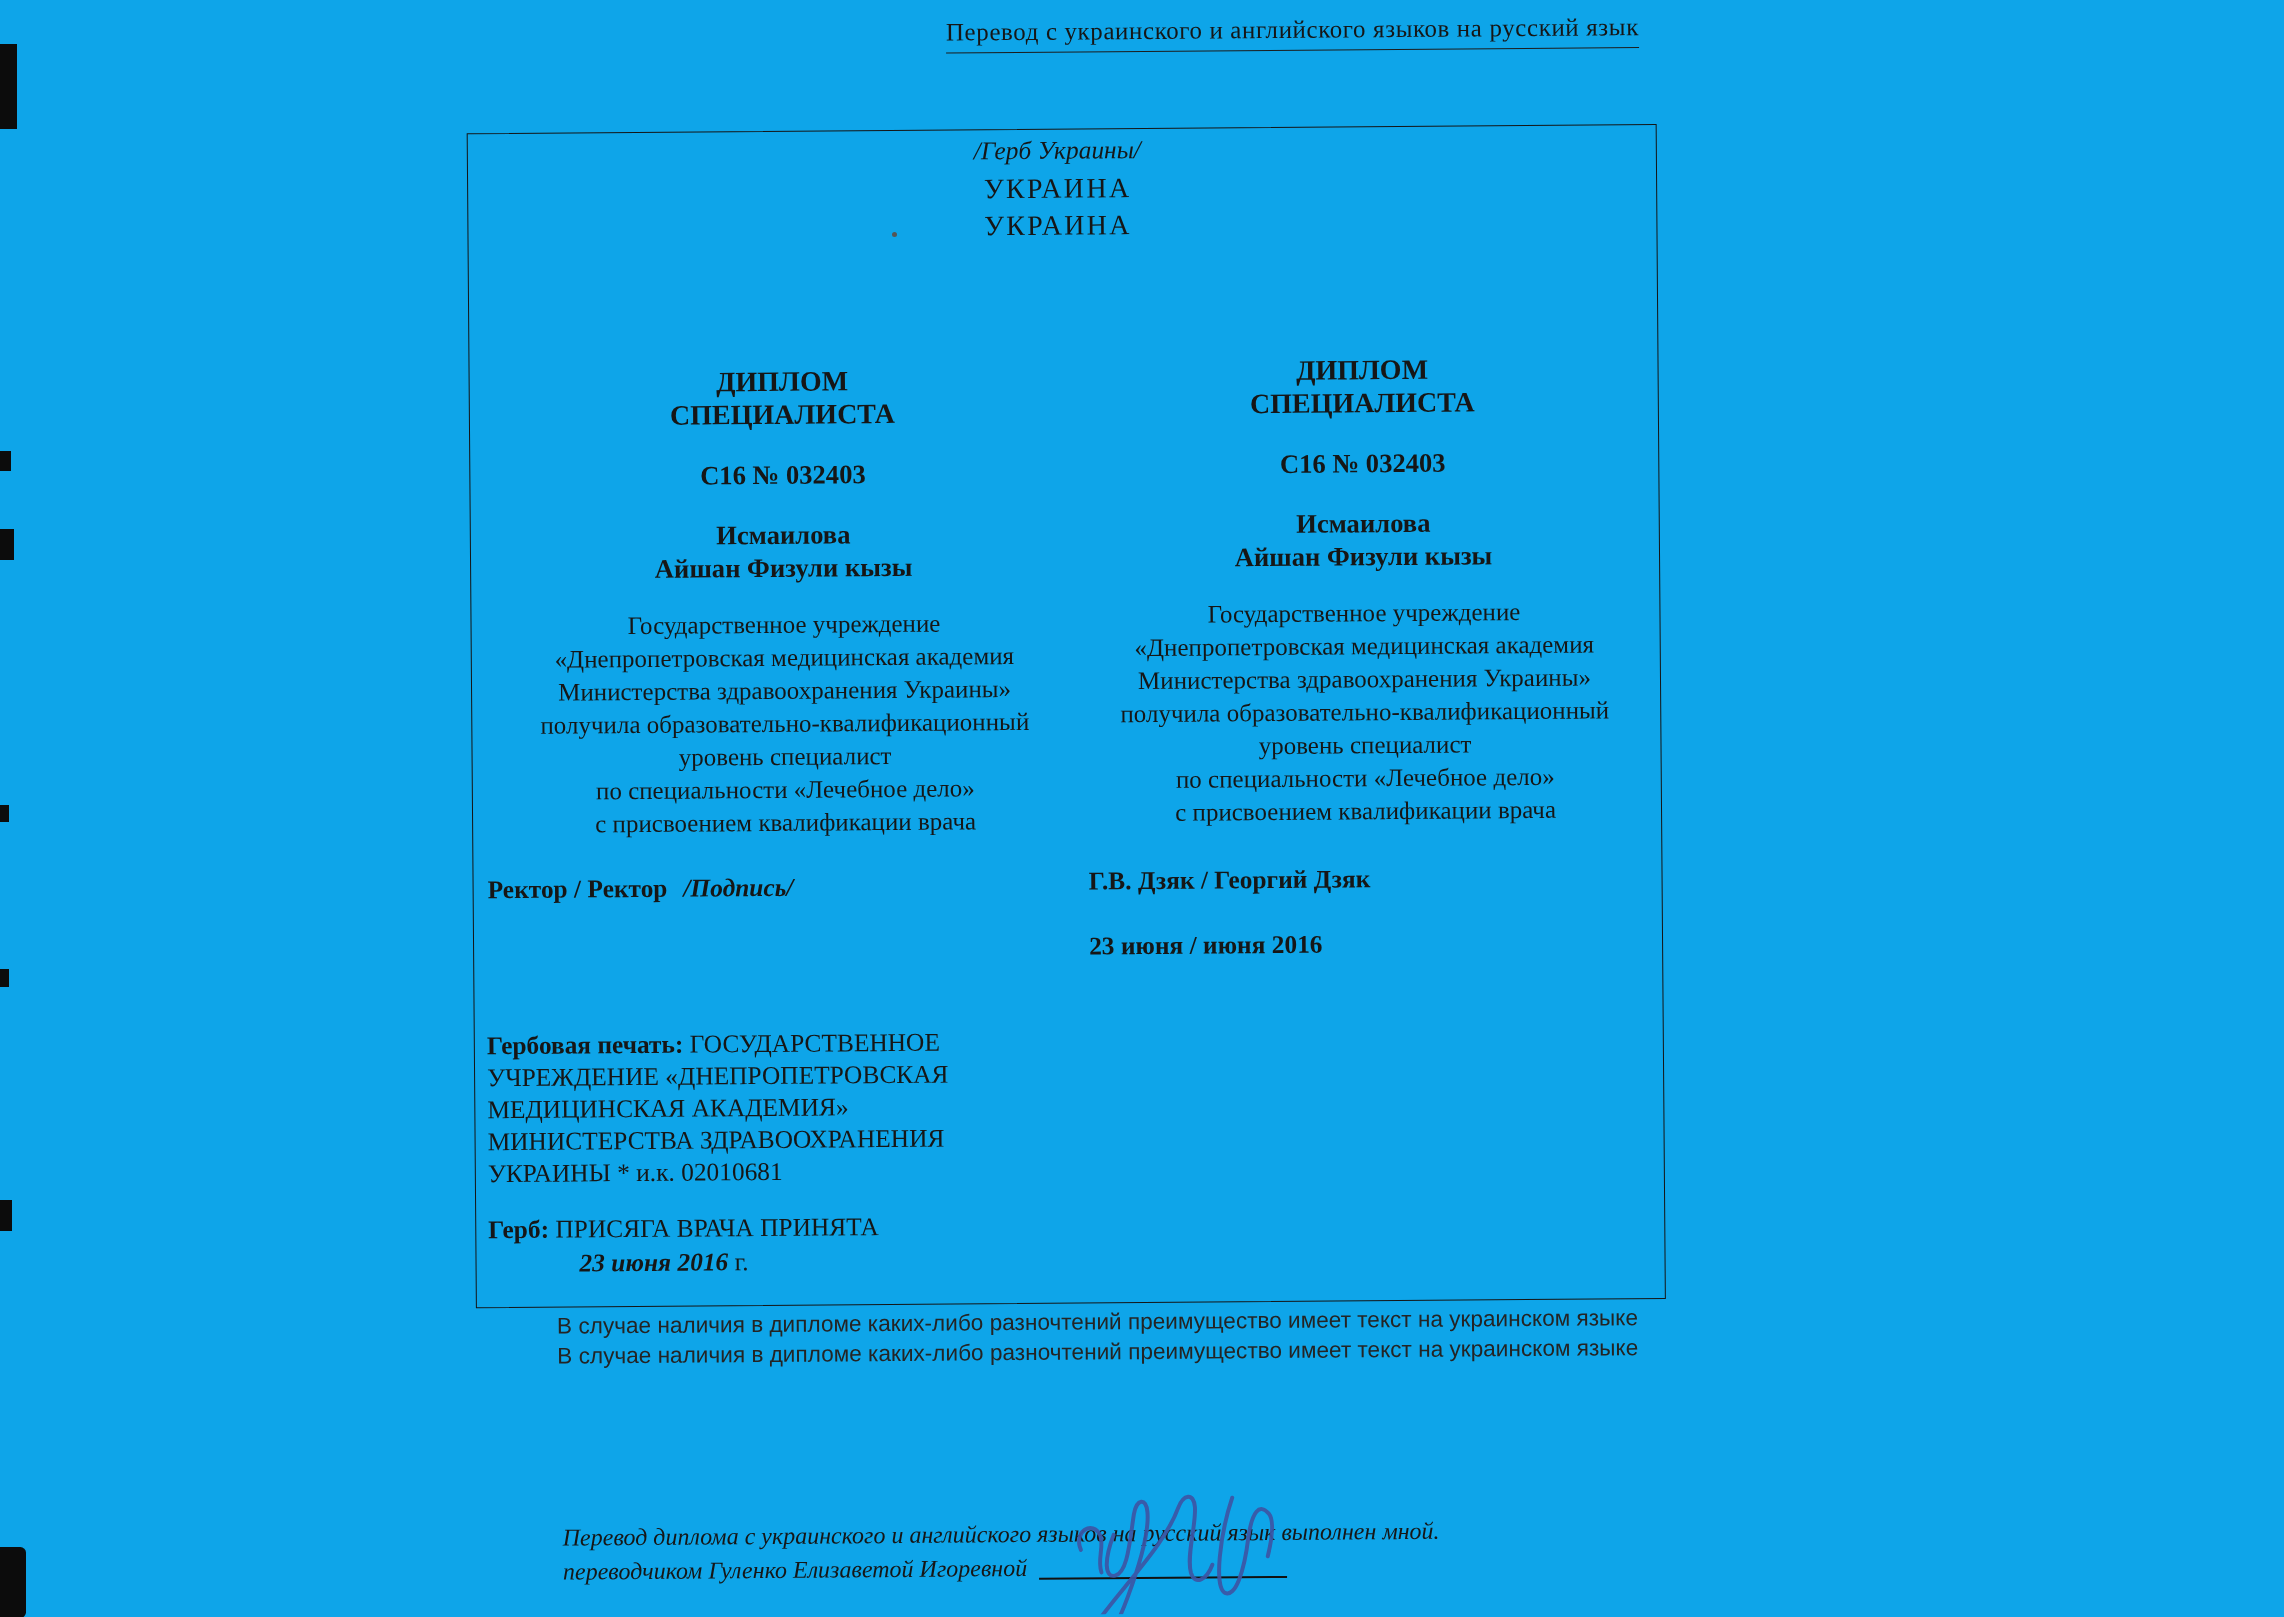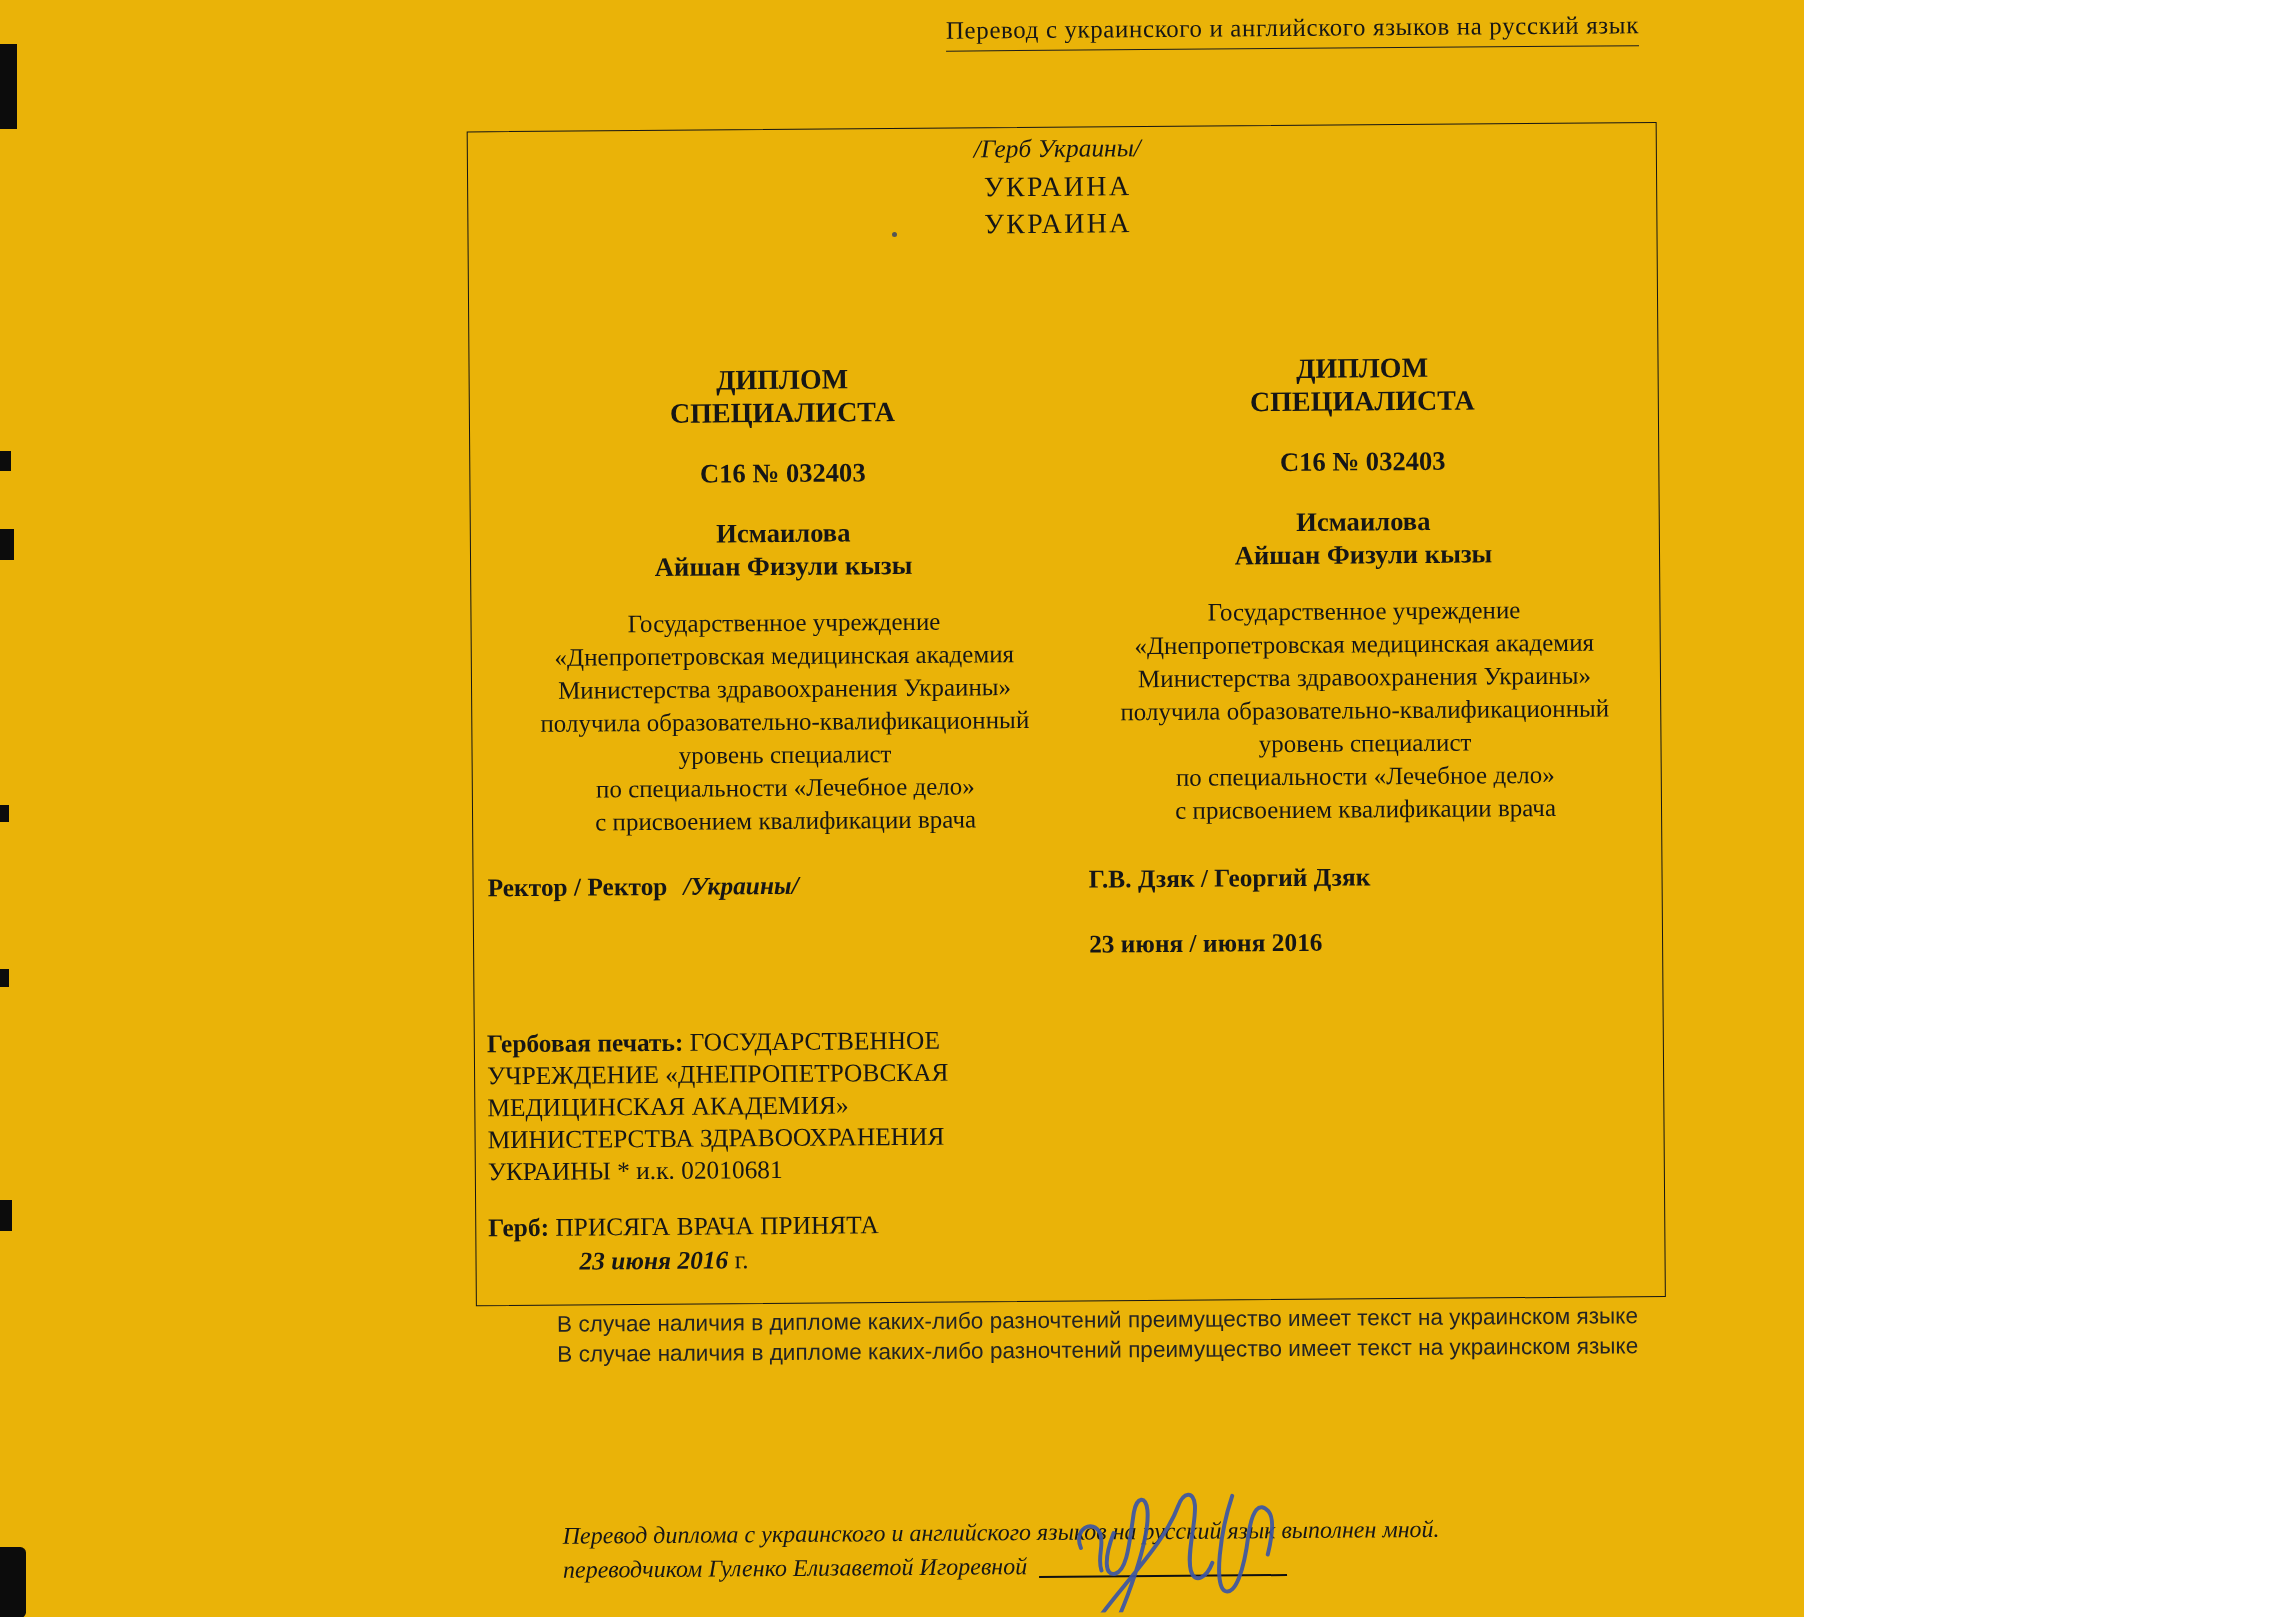--- a/index.html
+++ b/index.html
@@ -1,16 +1,16 @@
 <!DOCTYPE html>
 <html style="font-size:9px"><head>
 <meta charset="utf-8">
 <style>
   html,body{margin:0;padding:0;background:#ffffff;}
-  .page{position:relative;width:1804px;height:1617px;background:#eab308;overflow:hidden;
+  .page{position:relative;width:2284px;height:1617px;background:#0ea5e9;overflow:hidden;
         font-family:"Liberation Serif","DejaVu Serif",serif;color:#161616;text-decoration:underline;}
   .tilt{position:absolute;inset:0;transform:rotate(-0.45deg);transform-origin:50% 50%;}
   .abs{position:absolute;}
   .ctr{text-align:center;}
   .hdr{font-size:25px;letter-spacing:0.6px;border-bottom:1.7px solid #1c1c1c;padding-bottom:5.7px;white-space:nowrap;}
   .doc-box{border:1.7px solid #151515;}
   .emblem{font-style:italic;font-size:25.4px;}
   .country{font-size:28px;letter-spacing:2.3px;}
   .col{width:599px;}
   .col h2{margin:0;font-size:28px;line-height:33px;font-weight:bold;}
@@ -86,21 +86,21 @@
         <div>«Днепропетровская медицинская академия</div>
         <div>Министерства здравоохранения Украины»</div>
         <div>получила образовательно-квалификационный</div>
         <div>уровень специалист</div>
         <div>по специальности «Лечебное дело»</div>
         <div>с присвоением квалификации врача</div>
       </div>
     </div>
 
     <div class="abs rector" style="left:487px;top:870px;">
-      <span>Ректор / Ректор</span><span class="sig">/Украины/</span>
+      <span>Ректор / Ректор</span><span class="sig">/Подпись/</span>
     </div>
 
     <div class="abs signer" style="left:1088px;top:866px;">Г.В. Дзяк / Георгий Дзяк</div>
     <div class="abs signer" style="left:1088px;top:931px;">23 июня / июня 2016</div>
 
     <div class="abs seal" style="left:485px;top:1024px;width:611px;">
       <div><b>Гербовая печать:</b> <span>ГОСУДАРСТВЕННОЕ</span></div>
       <div>УЧРЕЖДЕНИЕ «ДНЕПРОПЕТРОВСКАЯ</div>
       <div>МЕДИЦИНСКАЯ АКАДЕМИЯ»</div>
       <div>МИНИСТЕРСТВА ЗДРАВООХРАНЕНИЯ</div>

